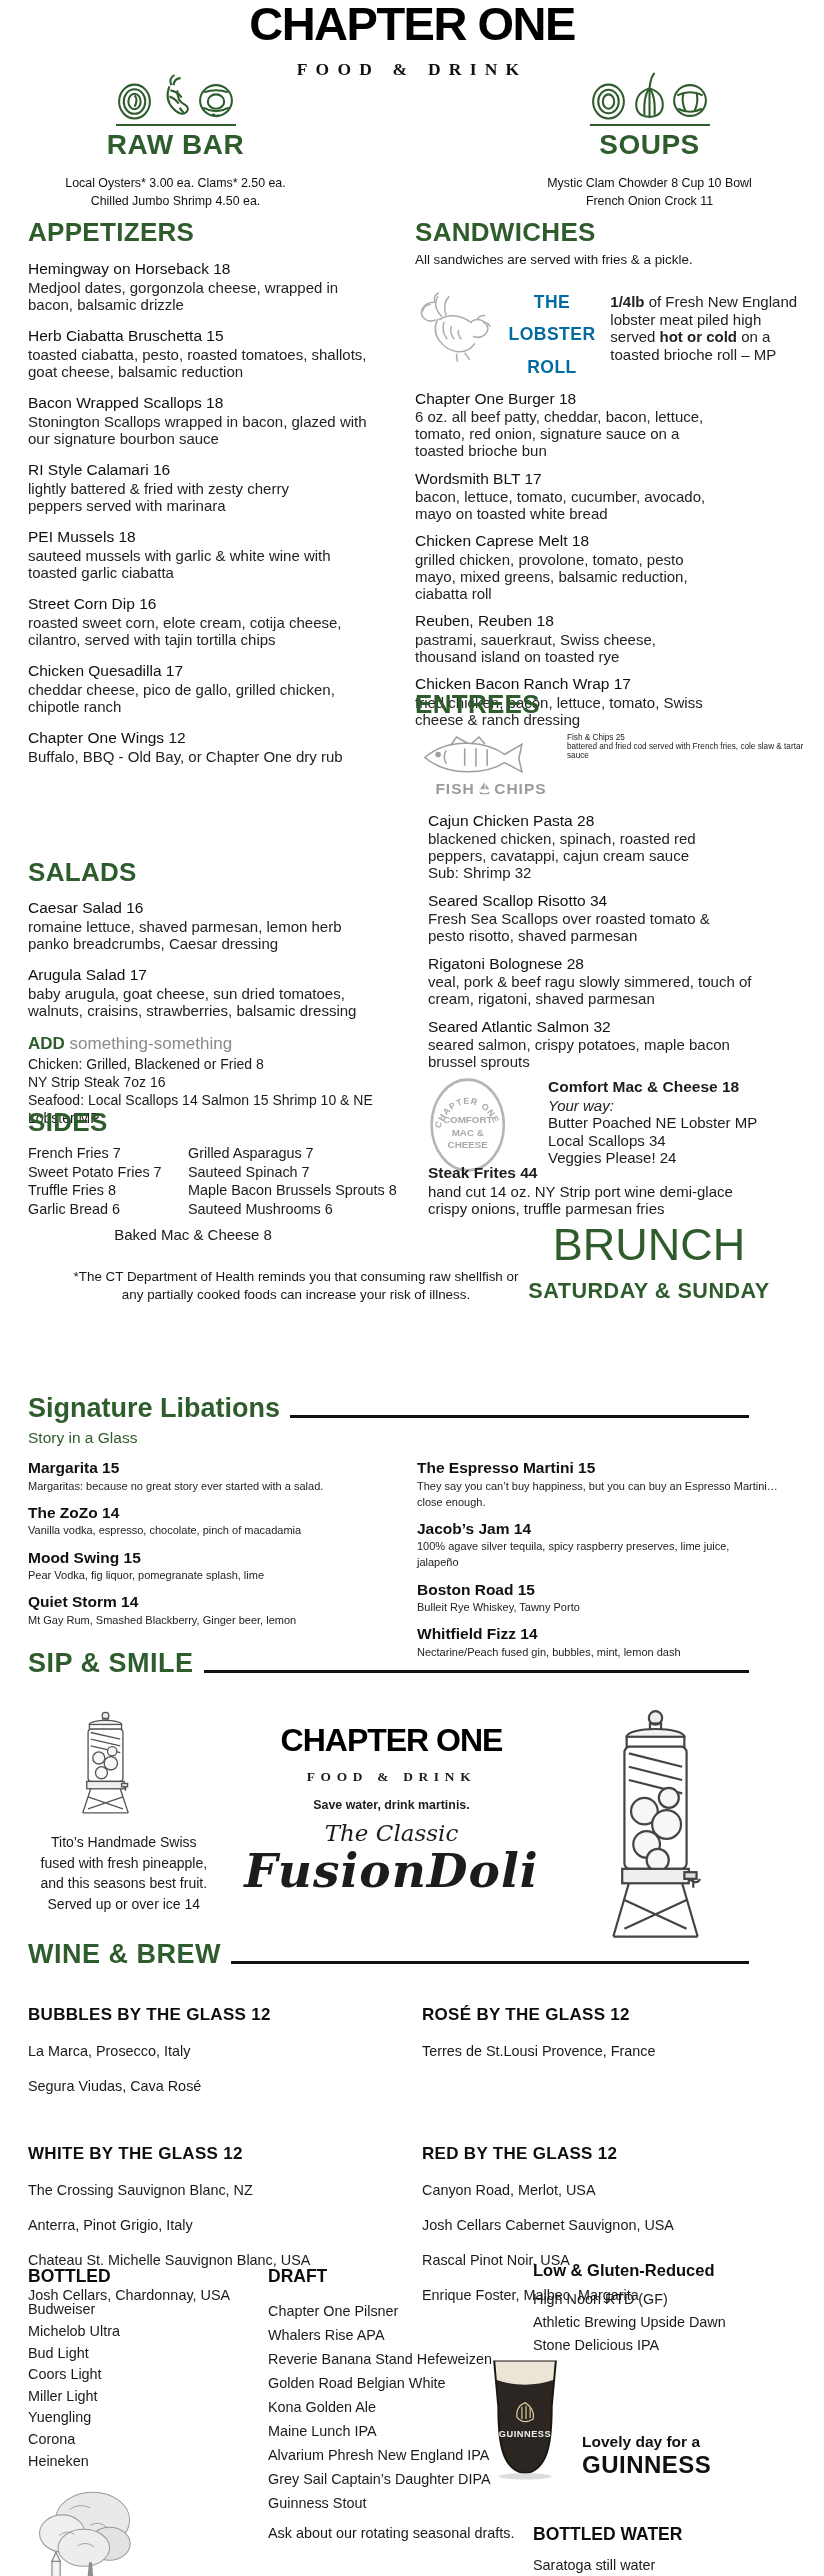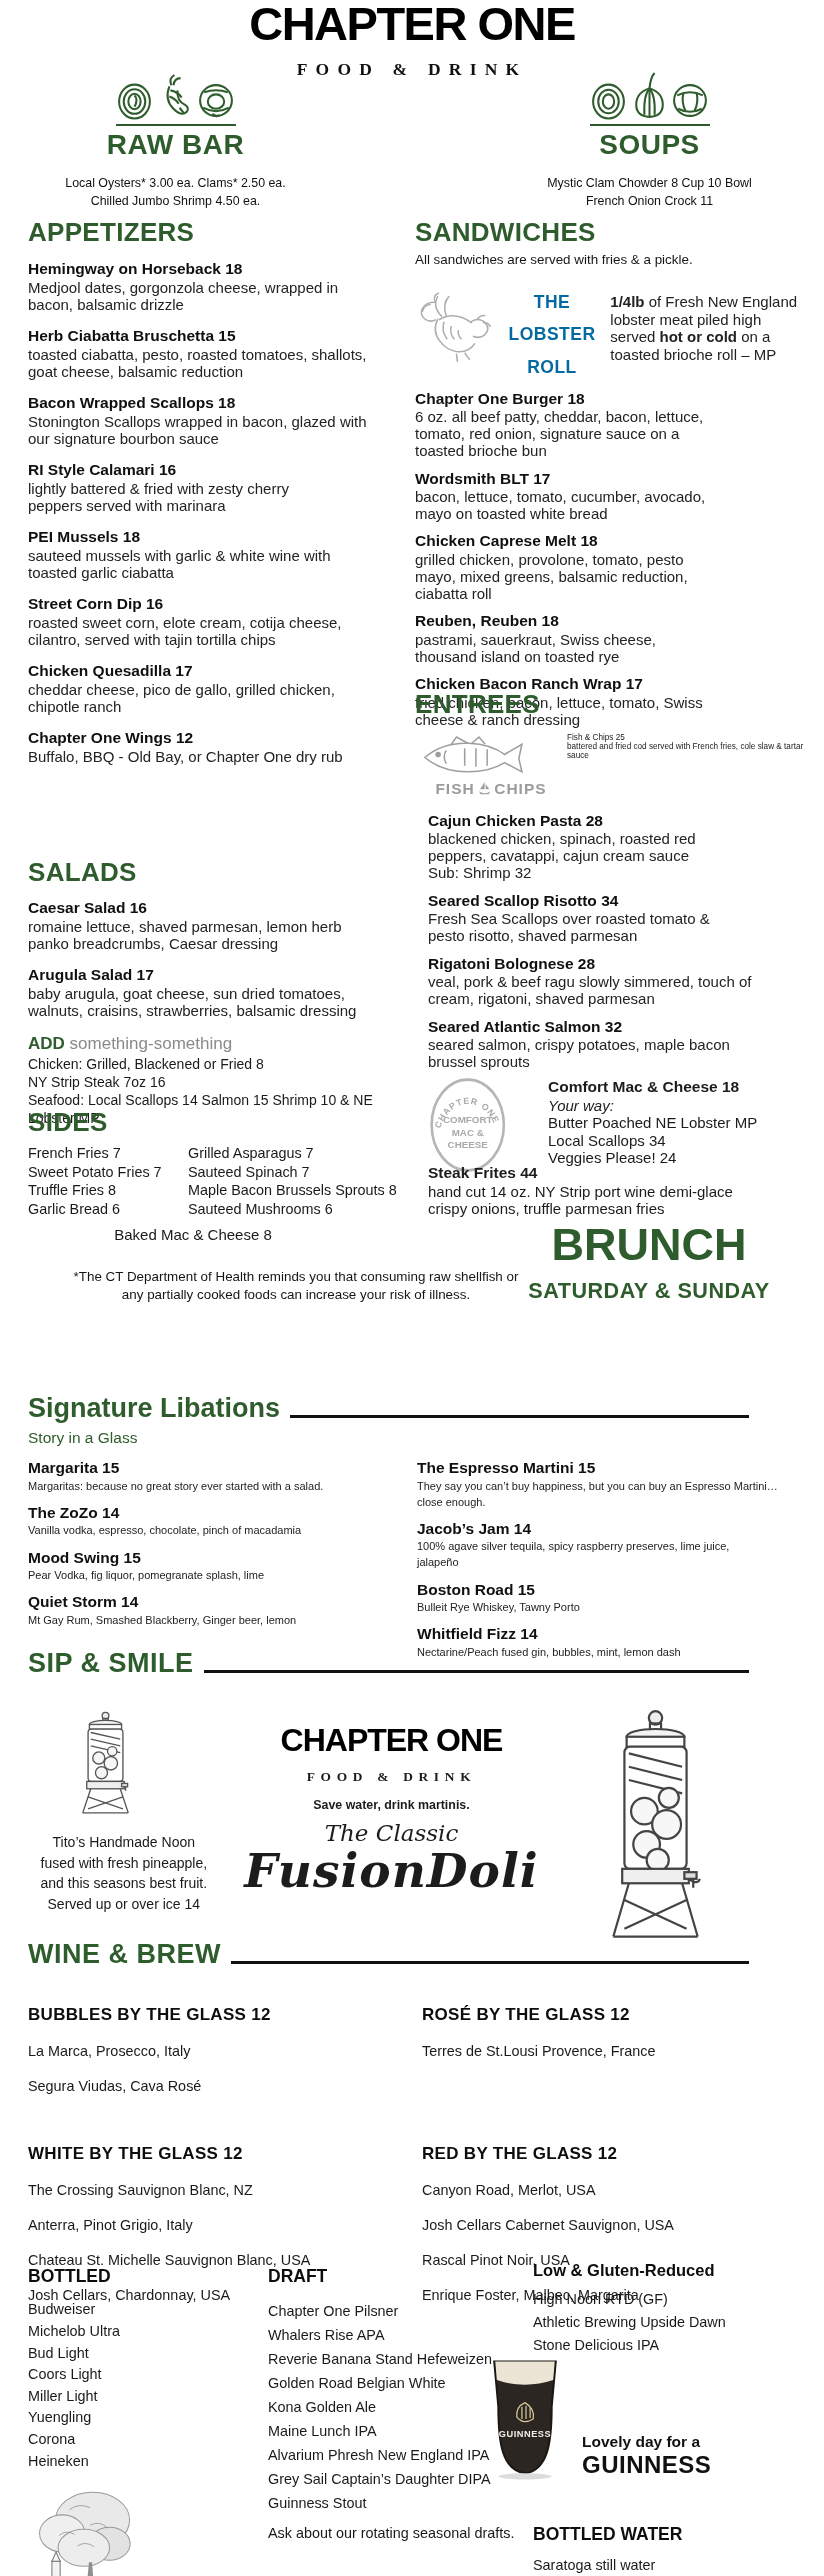--- a/index.html
+++ b/index.html
@@ -15,21 +15,21 @@
   .brand-tag  { margin-top:12.4px; font-family:"Liberation Serif","DejaVu Serif",serif; font-size:17.5px; letter-spacing:8.2px; font-weight:600; color:#111; }
   .hdr-block { text-align:center; }
   .hdr-icons { height:53px; display:flex; justify-content:center; align-items:flex-end; gap:5.2px; }
   .hdr-rule { width:120px; height:2.1px; background:#2e5c2c; margin:4.1px auto 3.1px auto; }
   .hdr-title { font-size:28px; font-weight:800; color:#2e5c2c; letter-spacing:0.5px; }
   .hdr-lines { margin-top:12.4px; font-size:12.4px; line-height:18px; color:#111; }
 
   
   .sec-h { font-size:26px; font-weight:800; color:#2e5c2c; letter-spacing:0.3px; line-height:1; }
   .item { margin-bottom:13.4px; }
-  .item .nm { font-size:15.5px; font-weight:bold; color:#101010; line-height:19.6px; }
+  .item .nm { font-size:15.5px; font-weight:normal; color:#101010; line-height:19.6px; }
   .item .ds { font-size:15px; color:#232323; line-height:17px; }
   .tight .item { margin-bottom:9.3px; }
 
   
   .add-title { font-size:17px; line-height:23px; }
   .add-title .lead { font-weight:800; color:#2e5c2c; }
   .add-title .rest { color:#8a8a8a; }
   .add-lines { font-size:14px; line-height:18px; color:#1a1a1a; }
 
   
@@ -42,21 +42,21 @@
   
   .lob-label { font-size:17.5px; font-weight:800; color:#0369a1; line-height:20.6px; letter-spacing:0.5px; text-align:center;margin-top:12px; }
   .lob-desc { font-size:15px; line-height:17.5px; color:#222; }
 
   
   .fc-text { font-size:15.5px; font-weight:800; color:#9b9b9b; letter-spacing:1px; display:flex; align-items:center; gap:4.1px; justify-content:center; }
 
   
   .your-way { font-style:italic; font-size:15px; line-height:17.5px; color:#222; }
 
-  .brunch-t { font-size:45px; font-weight:700; color:#2e5c2c; text-align:center; line-height:1; }
+  .brunch-t { font-size:45px; font-weight:400; color:#2e5c2c; text-align:center; line-height:1; }
   .brunch-s { font-size:21.6px; font-weight:800; color:#2e5c2c; text-align:center; letter-spacing:0.5px; }
 
   
   .lib-headrow { display:flex; width:721px; }
   .lib-headrow .t { font-size:27px; font-weight:700; color:#2e5c2c; line-height:1.1; white-space:nowrap; }
   .lib-headrow .rule { flex:1; height:2.6px; background:#111; margin:auto 0 6.2px 10.3px; }
   .lib-sub { margin-top:5.2px; font-size:15.5px; color:#2e5c2c; }
   .lib-item { margin-bottom:10.3px; }
   .lib-item .nm { font-size:15.5px; font-weight:bold; line-height:18.5px; color:#101010; }
   .lib-item .ds { font-size:11px; line-height:16px; color:#232323; }
@@ -482,21 +482,21 @@
         <circle cx="60" cy="60" r="7" fill="#f7f7f7"></circle>
     <rect x="22" y="105" width="56" height="11" fill="#efefef"></rect>
     <rect x="74" y="108" width="9" height="5" fill="#ddd"></rect>
         <path d="M80 113 l0 6"></path>
     <path d="M28 116 L16 152 M72 116 L84 152 M16 152 L84 152 M24 128 L76 146 M76 128 L24 146"></path>
       </g>
     </svg>
 </div>
 
 <div class="abs tito" style="left:10.3px; top:1832px; width:227px;">
-  <div>Tito’s Handmade Noon</div>
+  <div>Tito’s Handmade Swiss</div>
   <div>fused with fresh pineapple,</div>
   <div>and this seasons best fruit.</div>
   <div>Served up or over ice 14</div>
 </div>
 
 <div class="abs" style="left:242px; top:1722px; width:299px; text-align:center;">
   <div class="ss-brand">CHAPTER ONE</div>
   <div class="ss-tag">FOOD &amp; DRINK</div>
   <div class="ss-save">Save water, drink martinis.</div>
   <div class="script1">The Classic</div>

